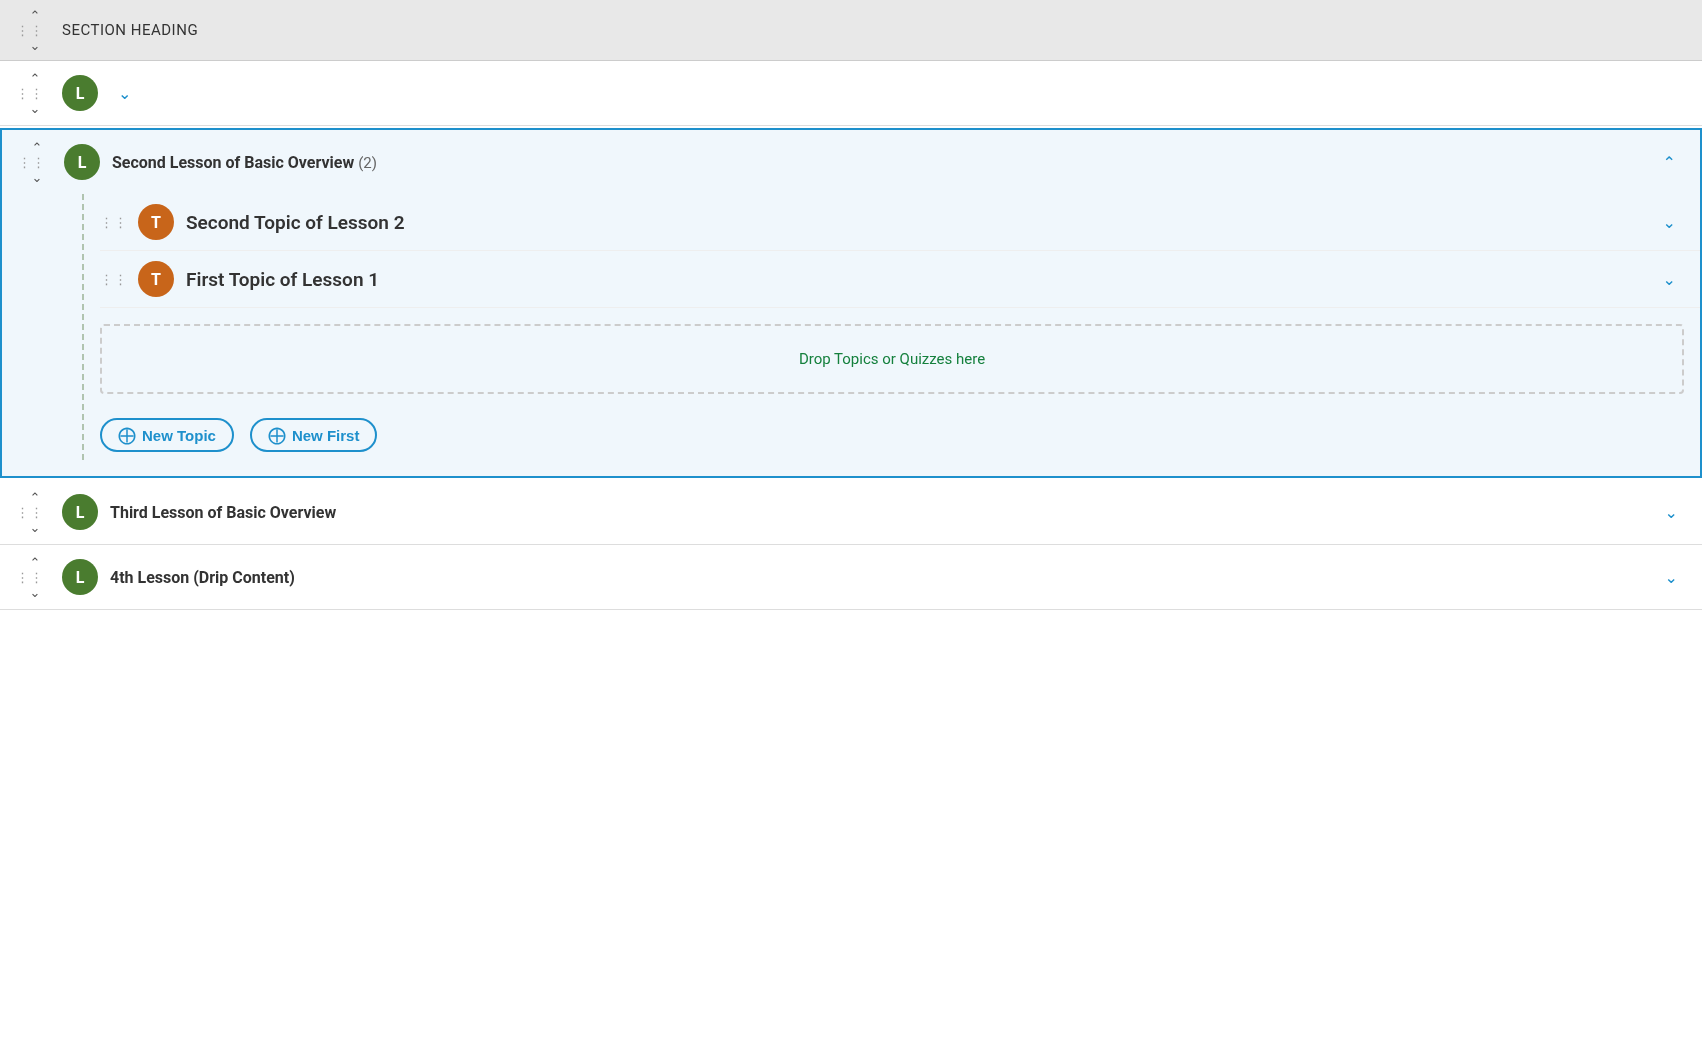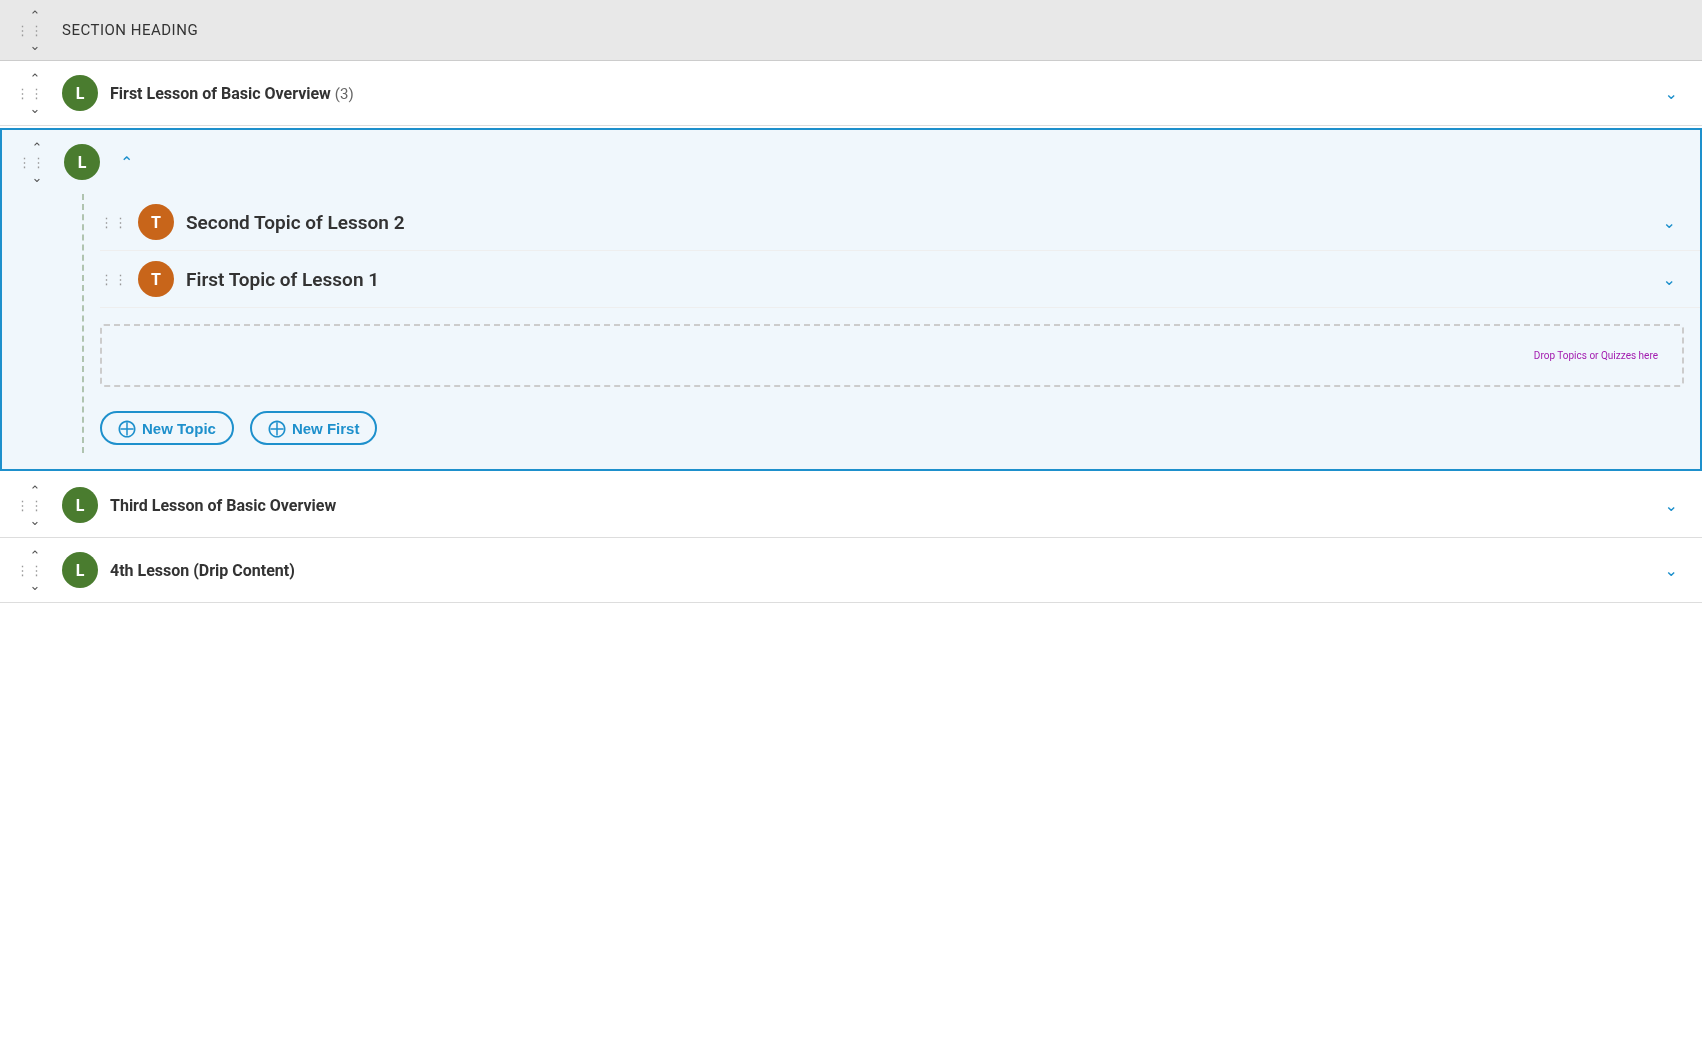--- a/index.html
+++ b/index.html
@@ -138,23 +138,23 @@
       font-size: 19px;
       flex: 1;
     }
 
     
     .drop-zone {
       margin: 16px 16px 16px 0;
       border: 2px dashed #ccc;
       border-radius: 4px;
       padding: 24px;
-      text-align: right;
-      color: #a21caf;
-      font-size: 10px;
+      text-align: center;
+      color: #15803d;
+      font-size: 15px;
     }
 
     
     .action-buttons {
       display: flex;
       gap: 16px;
       padding: 8px 0 8px 0;
       margin-right: 16px;
     }
 
@@ -203,36 +203,36 @@
   </div>
 
   <div class="curriculum-row">
     <div class="row-header">
       <div class="row-controls">
         <button class="chevron-btn">⌃</button>
         <span class="drag-handle">⋮⋮</span>
         <button class="chevron-btn">⌄</button>
       </div>
       <div class="badge badge-green">L</div>
+      <button class="expand-btn">⌄</button>
+    </div>
+  </div>
+
+  <div class="curriculum-row highlighted">
+    <div class="row-header">
+      <div class="row-controls">
+        <button class="chevron-btn">⌃</button>
+        <span class="drag-handle">⋮⋮</span>
+        <button class="chevron-btn">⌄</button>
+      </div>
+      <div class="badge badge-green">L</div>
       <span class="row-title">
-        <span>First Lesson of Basic Overview</span>
-        <span class="count">(3)</span>
+        <span>Second Lesson of Basic Overview</span>
+        <span class="count">(2)</span>
       </span>
-      <button class="expand-btn">⌄</button>
-    </div>
-  </div>
-
-  <div class="curriculum-row highlighted">
-    <div class="row-header">
-      <div class="row-controls">
-        <button class="chevron-btn">⌃</button>
-        <span class="drag-handle">⋮⋮</span>
-        <button class="chevron-btn">⌄</button>
-      </div>
-      <div class="badge badge-green">L</div>
       <button class="expand-btn">⌃</button>
     </div>
 
     <div class="expanded-content">
       <div class="expanded-inner">
 
         <div class="topic-row">
           <span class="drag-handle">⋮⋮</span>
           <div class="badge badge-orange">T</div>
           <span class="topic-title">Second Topic of Lesson 2</span>

